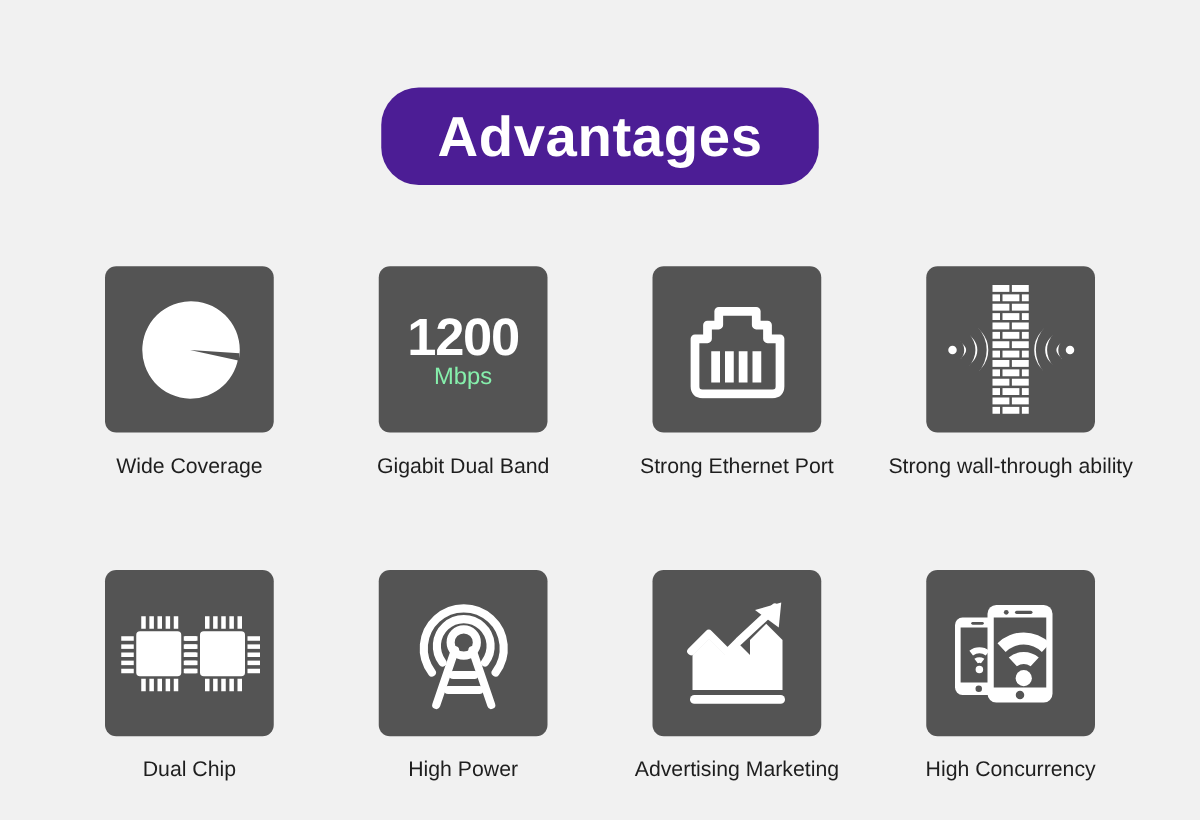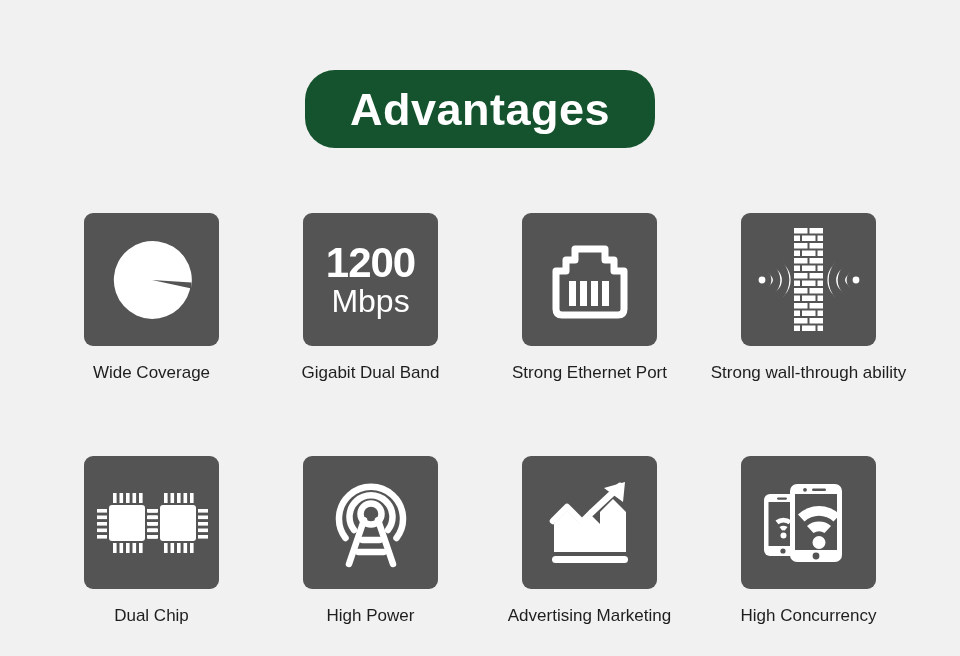--- a/index.html
+++ b/index.html
@@ -27,21 +27,21 @@
     position: absolute;
     left: 0;
     top: 70px;
     width: 960px;
     display: flex;
     justify-content: center;
   }
   .banner {
     width: 350px;
     height: 78px;
-    background: #14532d;
+    background: #4c1d95;
     border-radius: 30px;
     display: flex;
     align-items: center;
     justify-content: center;
   }
   .banner-title {
     color: #ffffff;
     font-size: 45px;
     font-weight: bold;
     letter-spacing: 0.5px;
@@ -97,22 +97,22 @@
     justify-content: center;
     line-height: 1;
   }
   .speed-num {
     color: #ffffff;
     font-size: 42px;
     font-weight: bold;
     letter-spacing: -1px;
   }
   .speed-unit {
-    color: #ffffff;
-    font-size: 32px;
+    color: #86efac;
+    font-size: 19px;
     font-weight: normal;
     margin-top: 1px;
   }
 
   svg { display: block; }
 </style>
 </head>
 <body>
 
 <div class="page">

